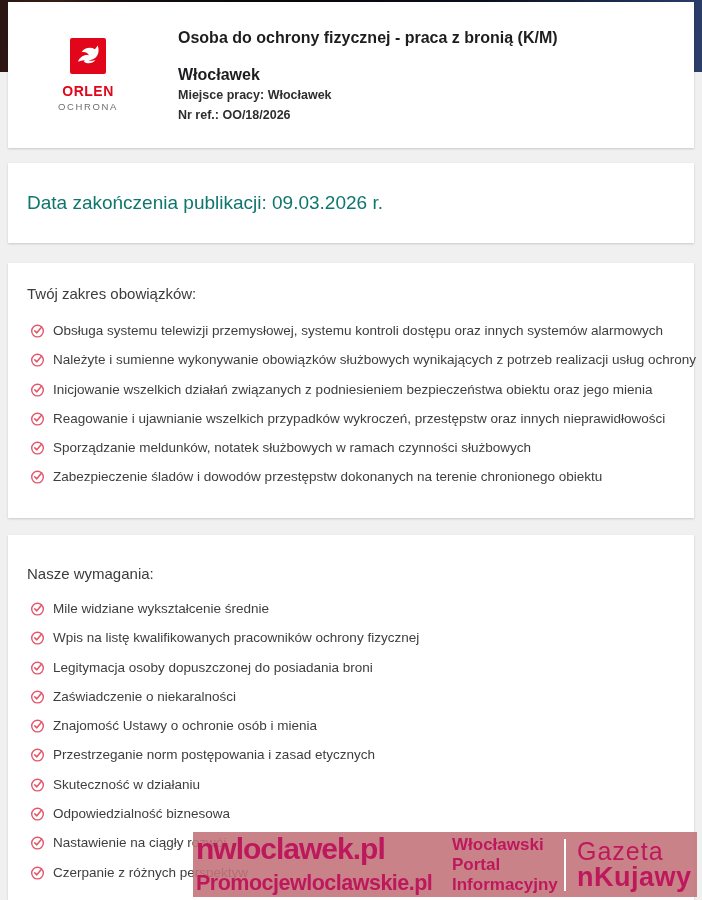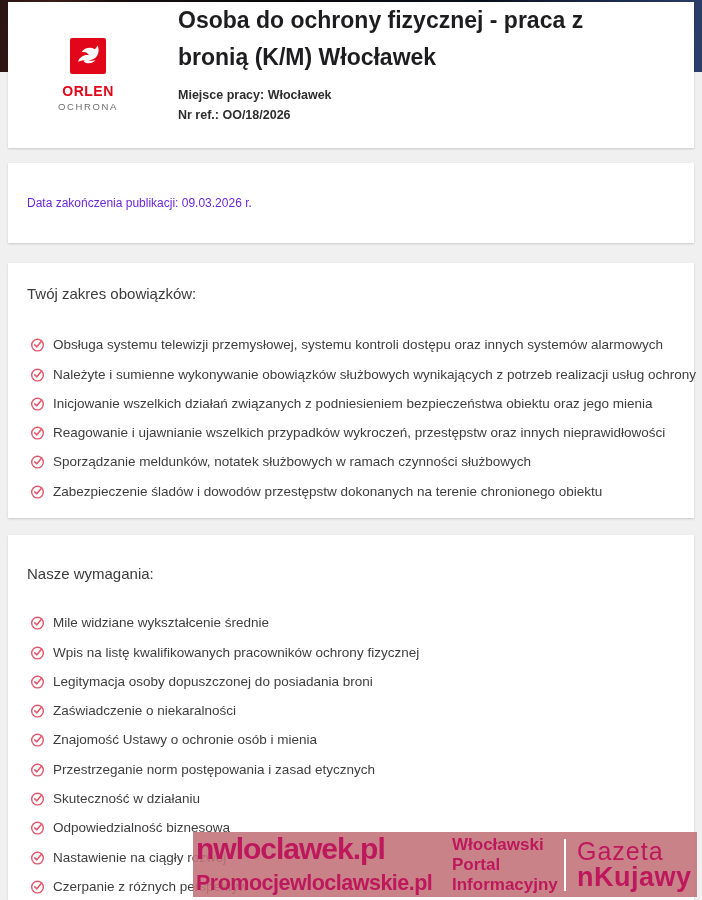--- a/index.html
+++ b/index.html
@@ -34,37 +34,37 @@
     background:var(--orlen-red,#e2061a);
     display:flex;align-items:center;justify-content:center;
   }
   .logo-square svg{width:30px;height:30px;display:block;}
   .logo-brand{margin-top:9px;font-size:14px;font-weight:bold;letter-spacing:.5px;color:var(--orlen-red,#e2061a);}
   .logo-sub{margin-top:2px;font-size:9.5px;letter-spacing:1.6px;color:var(--logo-gray,#6d6e71);}
 
   
   .header-text{position:absolute;left:170px;top:0;right:12px;bottom:0;}
   .job-title{
-    position:absolute;top:0;margin:0;max-width:460px;
-    font-size:23px;line-height:37px;font-weight:bold;color:#1d1d1f;
+    position:absolute;top:17px;margin:0;max-width:460px;
+    font-size:16px;line-height:37px;font-weight:bold;color:#1d1d1f;
   }
   .job-meta{position:absolute;font-size:12.5px;font-weight:bold;color:#2e2e30;}
   .job-location{top:86px;}
   .job-ref{top:106px;}
 
-  .date-text{font-size:12px;color:#6d28d9;}
+  .date-text{font-size:19px;color:#0f766e;}
 
   .section-heading{position:absolute;left:19px;margin:0;font-size:15px;font-weight:400;color:#3c3c3e;}
   .card-duties .section-heading{top:22px;}
   .card-reqs .section-heading{top:30px;}
 
   .check-list{position:absolute;left:0;right:0;}
   .card-duties .check-list{top:60px;}
   .card-reqs .check-list{top:66px;}
-  .check-row{height:29.3px;display:flex;align-items:flex-end;padding-left:22px;}
+  .check-row{height:29.3px;display:flex;align-items:flex-start;padding-left:22px;}
   .check-icon{flex:none;width:15px;height:15px;margin-right:8px;color:var(--check-pink,#e4576b);display:flex;}
   .check-icon svg{width:15px;height:15px;}
   .check-text{font-size:13.5px;color:#3e3e40;white-space:nowrap;}
 
   
   .watermark{
     position:absolute;left:193px;top:832px;width:504px;height:65px;
     background:var(--wm-pink,#c4737be3);
     display:flex;align-items:center;color:#be185d;
   }

